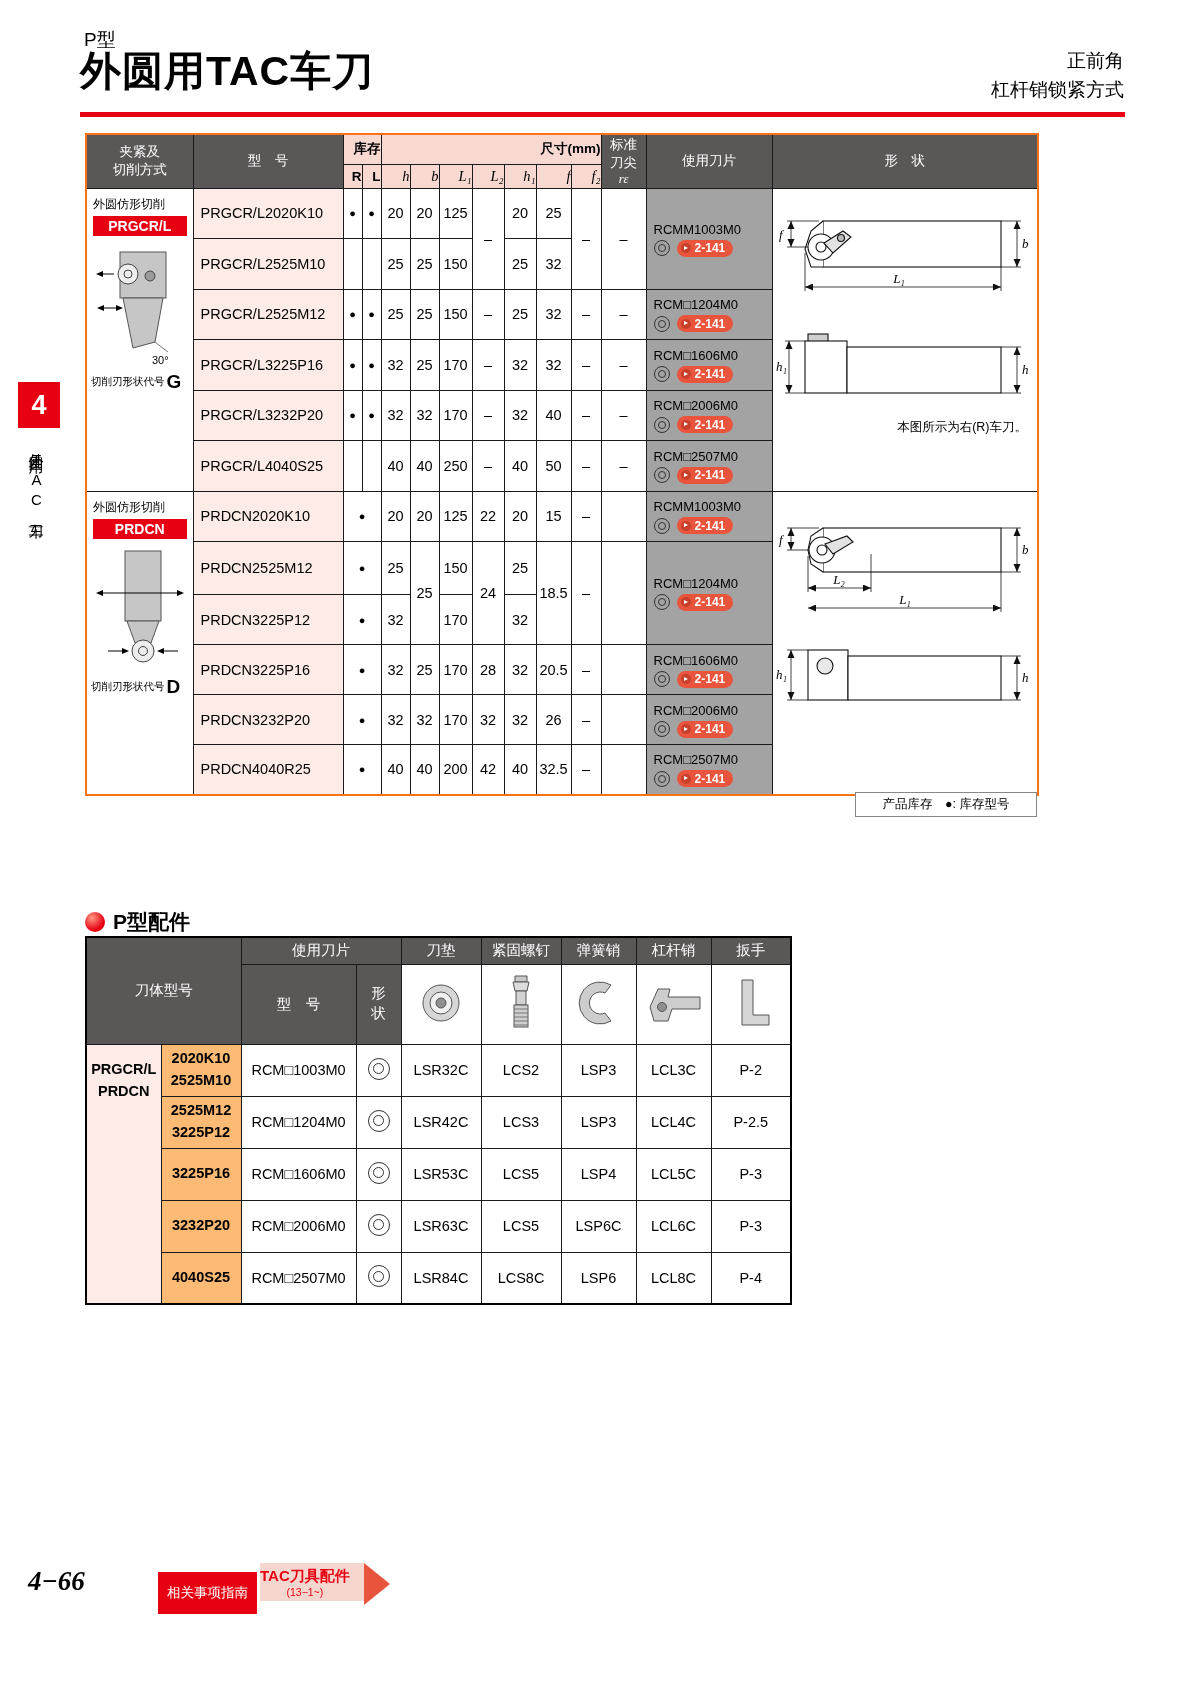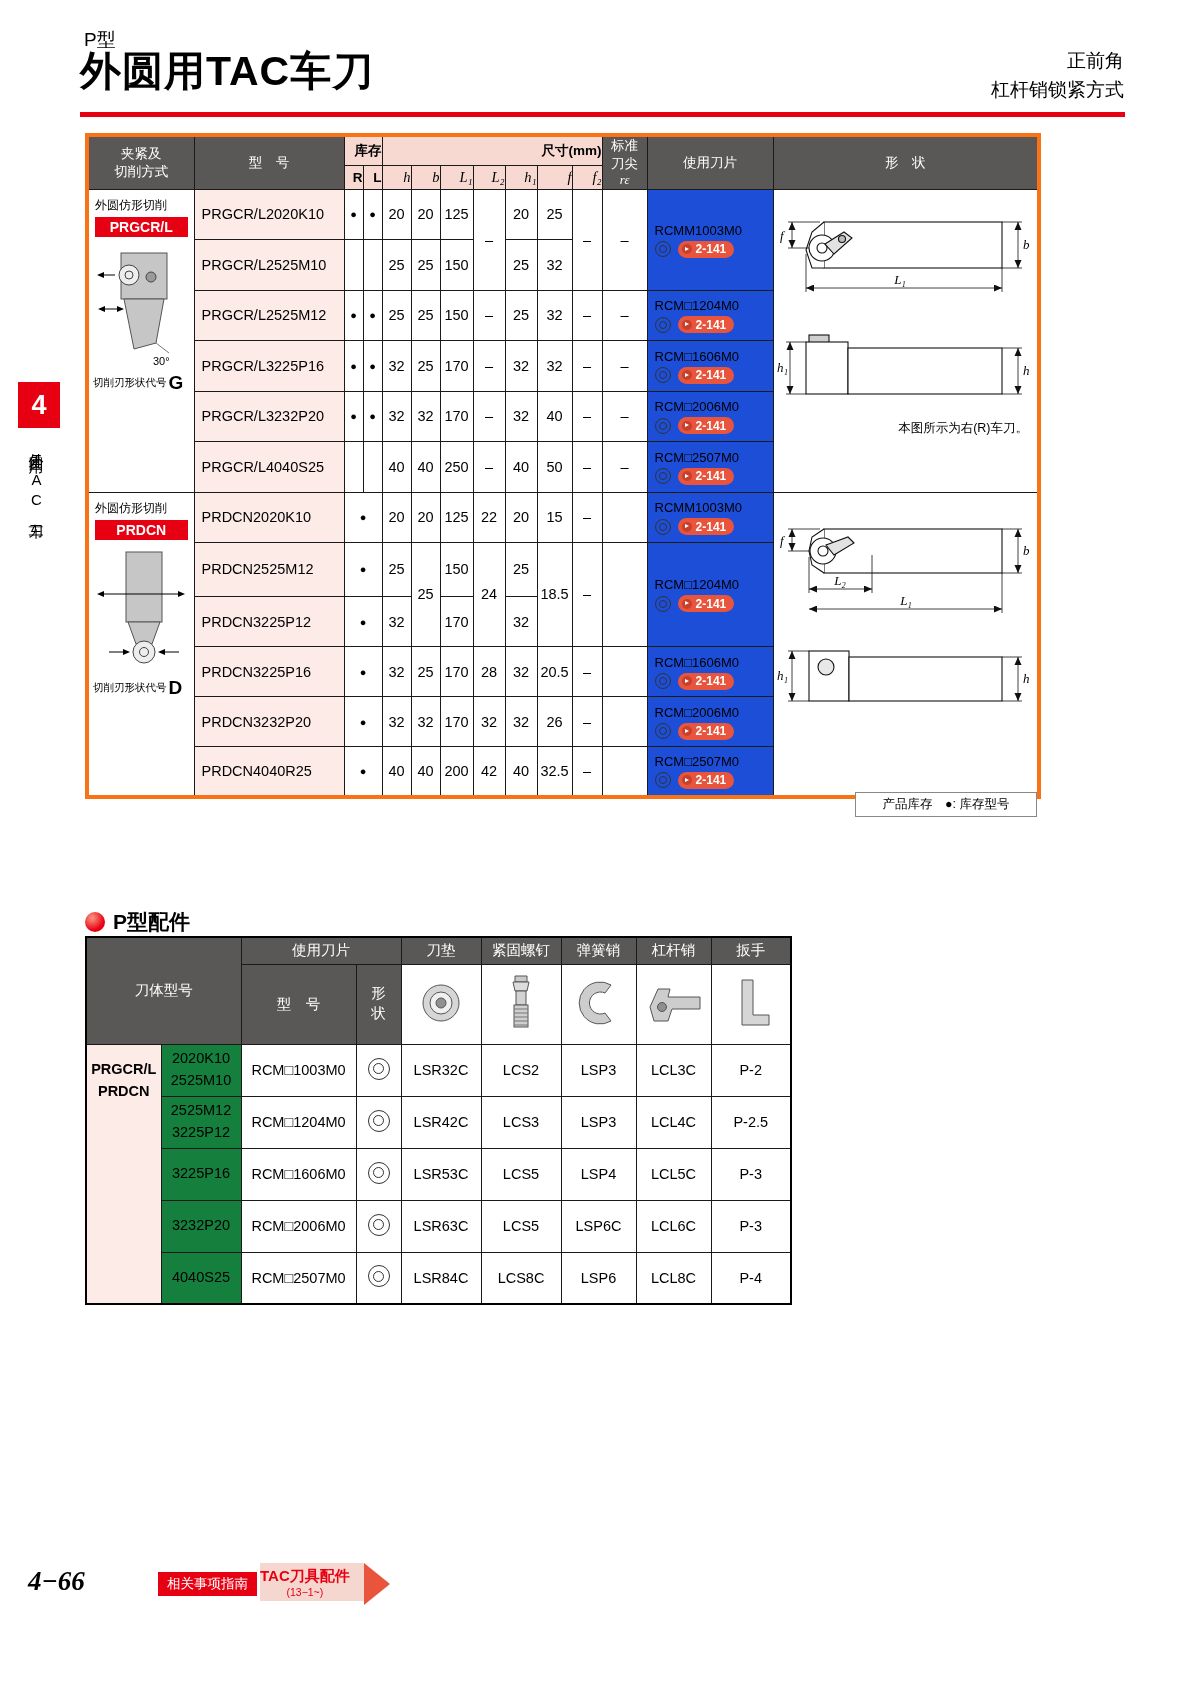--- a/index.html
+++ b/index.html
@@ -19,36 +19,36 @@
 
 
 table{border-collapse:collapse;table-layout:fixed;}
 th,td{overflow:hidden;}
 .th-dark{background:#5a5757;color:#fff;font-size:13.5px;font-weight:normal;text-align:center;}
 .th-pink{background:#f7d9d2;color:#000;font-size:13.5px;font-weight:bold;text-align:right;}
 .dim-i{font-family:"Liberation Serif","DejaVu Serif",serif;font-style:italic;font-weight:normal;font-size:14.5px;}
 
 
 .main-wrap{left:85px;top:133px;}
-.main-table{width:952px;border:4px solid #f97316;}
+.main-table{width:952px;border:2px solid #f97316;}
 .main-table th,.main-table td{border:1px solid #1a1a1a;}
 .main-table thead tr:first-child{height:30px;}
 .main-table thead tr:last-child{height:24px;}
 .main-table tbody tr{height:50px;}
 .model-cell{background:#fcebe6;font-weight:normal;font-size:14.5px;padding-left:7px;text-align:left;}
 .num{text-align:center;font-size:14.5px;}
 .dot{text-align:center;font-size:11px;}
 .tip-re{font-family:"Liberation Serif","DejaVu Serif",serif;font-style:italic;font-size:12.5px;}
 .clamp-cell{vertical-align:top;padding:5px 4px;background:#fff;}
 .clamp-title{font-size:12px;margin:2px 0 3px 2px;}
 .clamp-badge{background:#e60012;color:#fff;font-weight:bold;font-size:14px;text-align:center;padding:2px 0;margin:0 2px 4px 2px;}
 .illus{display:block;margin:2px auto 0;}
 .clamp-code{font-size:10.5px;margin-top:3px;display:flex;align-items:center;gap:2px;}
 .clamp-code b{font-size:19px;}
-.insert-cell{padding:4px 5px 3px 7px;vertical-align:middle;background:#1d4ed8;}
+.insert-cell{padding:4px 5px 3px 7px;vertical-align:middle;background:#a3a3a3;}
 .ins-name{font-size:13px;margin-bottom:3px;}
 .ins-row{display:flex;align-items:center;gap:7px;}
 .ins-icon{display:inline-block;width:16px;height:16px;border:1.6px solid #333;border-radius:50%;position:relative;flex:0 0 auto;}
 .ins-icon::after{content:"";position:absolute;inset:3px;border:1.4px solid #333;border-radius:50%;}
 .ins-icon.big{width:22px;height:22px;}
 .ins-icon.big::after{inset:4.5px;}
 .pref{display:inline-flex;align-items:center;gap:4px;background:#e8543c;color:#fff;font-size:12px;font-weight:bold;border-radius:9px;padding:1.5px 8px 1.5px 4px;cursor:pointer;}
 .badge-arrow{width:10px;height:10px;border-radius:50%;background:#c6402c;position:relative;flex:0 0 auto;}
 .badge-arrow::after{content:"";position:absolute;left:3.5px;top:2.5px;border-style:solid;border-width:2.5px 0 2.5px 4px;border-color:transparent transparent transparent #fff;}
 .shape-cell{vertical-align:top;padding:2px;background:#fff;}
@@ -64,26 +64,26 @@
 .red-ball{width:20px;height:20px;border-radius:50%;background:radial-gradient(circle at 35% 30%,#ff9884,#e60012 65%);}
 .acc-title b{font-size:21px;}
 .acc-wrap{left:85px;top:936px;}
 .acc-table{width:705px;border:2px solid #000;}
 .acc-table th,.acc-table td{border:1px solid #1a1a1a;text-align:center;font-size:14.5px;}
 .acc-h1{height:27px;}
 .acc-h2{height:80px;}
 .acc-table tbody tr{height:52px;}
 .icon-cell{background:#fff;}
 .vtext{width:1.1em;margin:8px auto;word-break:break-all;line-height:1.35;}
-.size-cell{background:#15803d;font-weight:normal;line-height:1.5;}
+.size-cell{background:#fdba74;font-weight:bold;line-height:1.5;}
 .body-cell{background:#fcebe6;font-weight:bold;vertical-align:top;padding-top:13px;line-height:1.55;}
 
 
 .page-num{left:28px;top:1566px;font-family:"Liberation Serif","DejaVu Serif",serif;font-style:italic;font-weight:bold;font-size:27px;}
-.footer-guide{left:158px;top:1572px;background:#e60012;color:#fff;font-size:13.5px;padding:3px 9px;}
+.footer-guide{left:158px;top:1572px;background:#e60012;color:#fff;font-size:13.5px;padding:12px 9px;}
 .footer-tac{left:260px;top:1563px;background:#f6d7d0;padding:4px 14px 3px 0;text-align:center;cursor:pointer;}
 .footer-tac .t1{color:#e60012;font-weight:bold;font-size:15px;}
 .footer-tac .t2{color:#e60012;font-size:10.5px;}
 .tac-arrow{position:absolute;left:100%;top:0;width:0;height:0;border-top:21px solid transparent;border-bottom:21px solid transparent;border-left:26px solid #e8543c;}
 </style>
 </head>
 <body>
 
 <div class="abs type-label">P型</div>
 <div class="abs page-title">外圆用TAC车刀</div>

